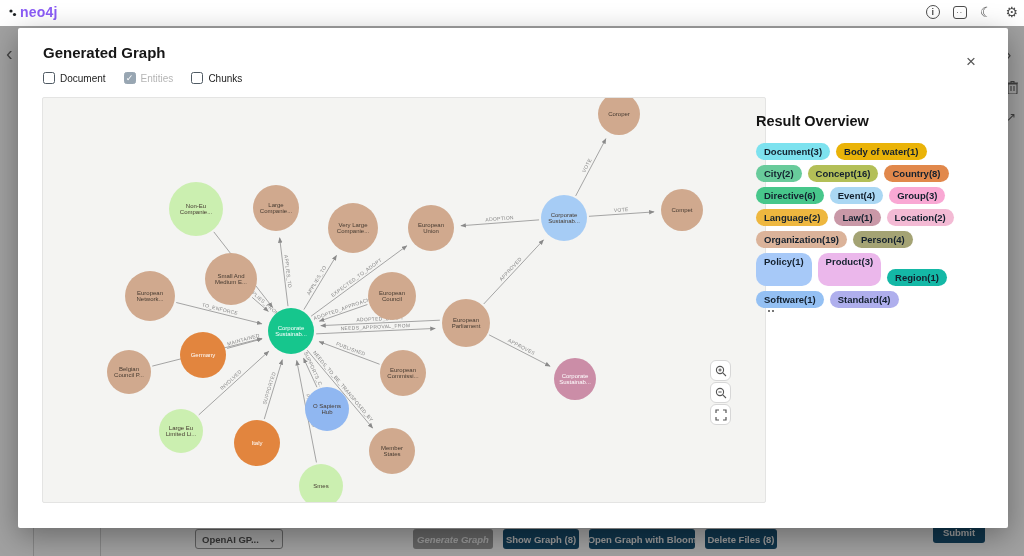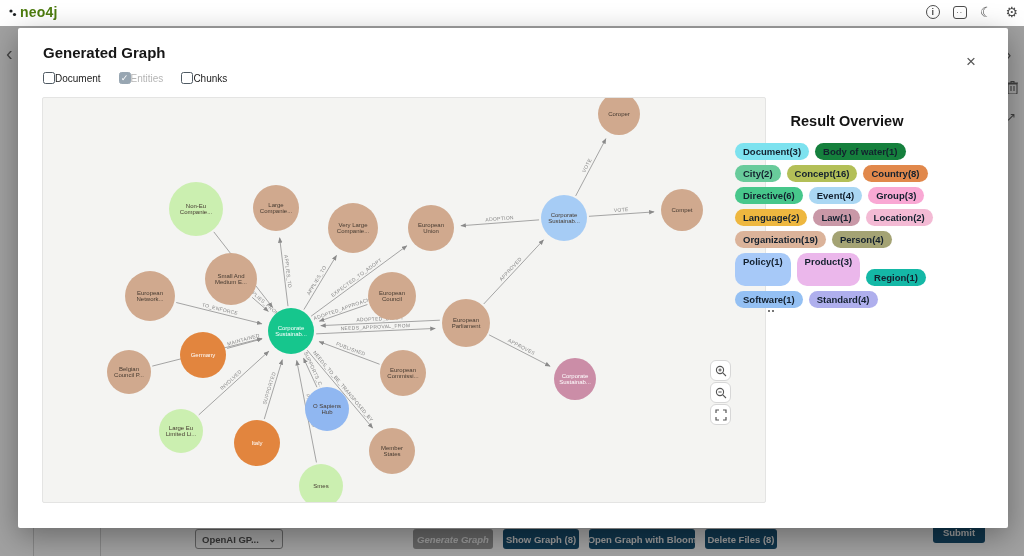--- a/index.html
+++ b/index.html
@@ -2,21 +2,21 @@
 <html><head>
 <meta charset="utf-8">
 <style>
   * { margin:0; padding:0; box-sizing:border-box; }
   html,body { width:1024px; height:556px; overflow:hidden; }
   body { font-family:"Liberation Sans", sans-serif; background:#fff; position:relative; }
 
   
   .topbar { position:absolute; left:0; top:0; width:1024px; height:28px; background:#fff; z-index:1; }
   .logo { position:absolute; left:8px; top:4px; display:flex; align-items:center; gap:2px; }
-  .logo-text { font-size:14px; font-weight:600; color:#4d7c0f; letter-spacing:0.2px; }
+  .logo-text { font-size:14px; font-weight:600; color:#8b5cf6; letter-spacing:0.2px; }
   .topbar-icons { position:absolute; right:6px; top:5px; display:flex; gap:13px; align-items:center; }
   .circle-i { width:14px; height:14px; border:1.4px solid #4d4d4d; border-radius:50%; color:#4d4d4d;
               font-size:9px; display:flex; align-items:center; justify-content:center; font-weight:700; }
   .sq-icon  { width:14px; height:13px; border:1.4px solid #4d4d4d; border-radius:3px; display:flex;
               align-items:center; justify-content:center; font-size:7px; color:#4d4d4d; letter-spacing:1px; }
   .glyph-icon { font-size:14px; color:#4d4d4d; line-height:14px; }
 
   
   .bg-content { position:absolute; inset:0; z-index:2; }
   .vline { position:absolute; top:28px; bottom:0; width:1px; background:#d2d2d2; }
@@ -30,40 +30,40 @@
                background:#fafafa; color:#4c4c4c; font-size:9.5px; display:flex; align-items:center;
                justify-content:space-between; padding:0 6px; }
   .overlay { position:absolute; left:0; top:26px; width:1024px; height:530px; background:rgba(20,20,20,0.40); z-index:3; }
 
   
   .modal { position:absolute; left:18px; top:28px; width:990px; height:500px; background:#fff;
            border-radius:2px; box-shadow:0 8px 30px rgba(0,0,0,0.35); z-index:4; }
   .modal-title { position:absolute; left:25px; top:16px; font-size:15px; font-weight:700; color:#161616; }
   .modal-close { position:absolute; left:948px; top:26px; font-size:17px; color:#555; cursor:pointer; line-height:16px; }
   .cb-row { position:absolute; left:25px; top:44px; display:flex; gap:18px; }
-  .cb-item { display:flex; align-items:center; }
+  .cb-item { display:flex; align-items:center; gap:5px; }
   .cb-box { width:12px; height:12px; border:1.5px solid #4f5a63; border-radius:2.5px; background:#fff;
             display:flex; align-items:center; justify-content:center; font-size:9px; color:#fff; }
   .cb-box.checked { background:#98a6b2; border-color:#98a6b2; }
   .cb-label { font-size:10px; color:#222; }
   .cb-item.disabled .cb-label { color:#b5b5b5; }
 
   .graph-panel { position:absolute; left:24px; top:69px; width:724px; height:406px;
                  background:#f4f4f2; border:1px solid #e4e4e3; border-radius:2px; }
   .graph-panel svg { display:block; }
 
   .zoom-controls { position:absolute; left:692px; top:332px; display:flex; flex-direction:column; gap:1px; }
   .zoom-btn { width:21px; height:21px; background:#fff; border:1px solid #d7d7d7; border-radius:6px;
               display:flex; align-items:center; justify-content:center; cursor:pointer; }
 
   .drag-handle { position:absolute; left:750px; top:274px; display:grid;
                  grid-template-columns:2px 2px; grid-auto-rows:2px; gap:2px; }
   .drag-handle i { width:2px; height:2px; border-radius:50%; background:#4a4a4a; }
 
-  .result-panel { position:absolute; left:709px; top:69px; width:232px;text-align:center; }
+  .result-panel { position:absolute; left:730px; top:69px; width:232px; }
   .result-title { font-size:14.5px; font-weight:700; color:#141414; margin:16px 0 14px 8px; }
   .badges { display:flex; flex-wrap:wrap; gap:5px 6px; padding-left:8px; width:216px; }
   .badge { font-size:9.5px; font-weight:700; color:#13202e; padding:3px 8px; border-radius:10px; white-space:nowrap; }
 </style>
 </head>
 <body>
 
 <div class="topbar">
   <div class="logo">
     <svg width="10" height="16" viewBox="0 0 10 16">
@@ -305,21 +305,21 @@
       <i></i>
       <i></i>
       <i></i>
       <i></i>
   </div>
 
   <div class="result-panel">
     <div class="result-title">Result Overview</div>
     <div class="badges" id="badges">
         <span class="badge" style="background: rgb(125, 226, 239);">Document(3)</span>
-        <span class="badge" style="background: #15803d;">Body of water(1)</span>
+        <span class="badge" style="background: #eab308;">Body of water(1)</span>
         <span class="badge" style="background: rgb(104, 203, 155);">City(2)</span>
         <span class="badge" style="background: rgb(179, 191, 87);">Concept(16)</span>
         <span class="badge" style="background: rgb(225, 136, 75);">Country(8)</span>
         <span class="badge" style="background: rgb(71, 199, 139);">Directive(6)</span>
         <span class="badge" style="background: rgb(170, 215, 243);">Event(4)</span>
         <span class="badge" style="background: #f9a8d4;">Group(3)</span>
         <span class="badge" style="background: rgb(238, 183, 63);">Language(2)</span>
         <span class="badge" style="background: rgb(201, 152, 167);">Law(1)</span>
         <span class="badge" style="background: rgb(243, 186, 212);">Location(2)</span>
         <span class="badge" style="background: rgb(219, 179, 154);">Organization(19)</span>

